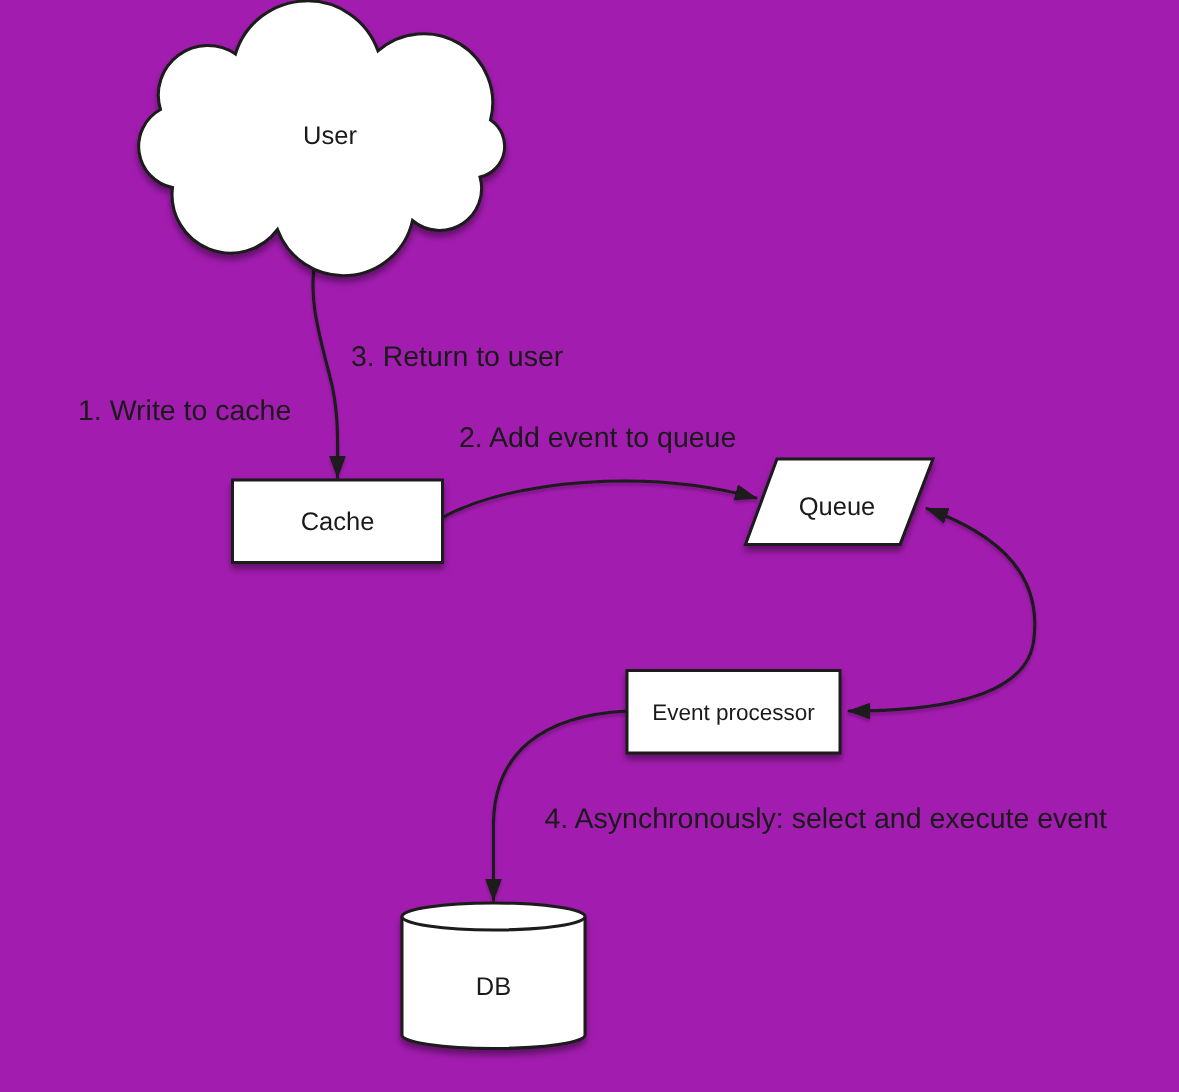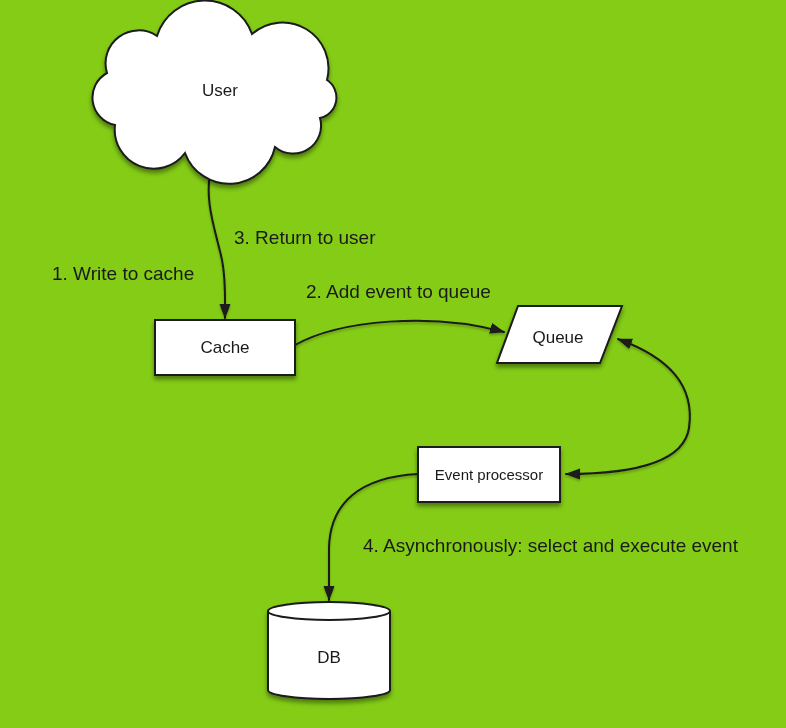--- a/index.html
+++ b/index.html
@@ -5,21 +5,21 @@
   html, body {
     margin: 0;
     padding: 0;
     background: #ffffff;
     font-family: "Liberation Sans", "DejaVu Sans", sans-serif;
   }
   .canvas {
     position: relative;
     width: 786px;
     height: 728px;
-    background: #84cc16;
+    background: #a21caf;
     overflow: hidden;
   }
   svg text {
     fill: #1a1a1a;
   }
   .node-label {
     font-size: 17px;
   }
   .node-label-small {
     font-size: 15px;

